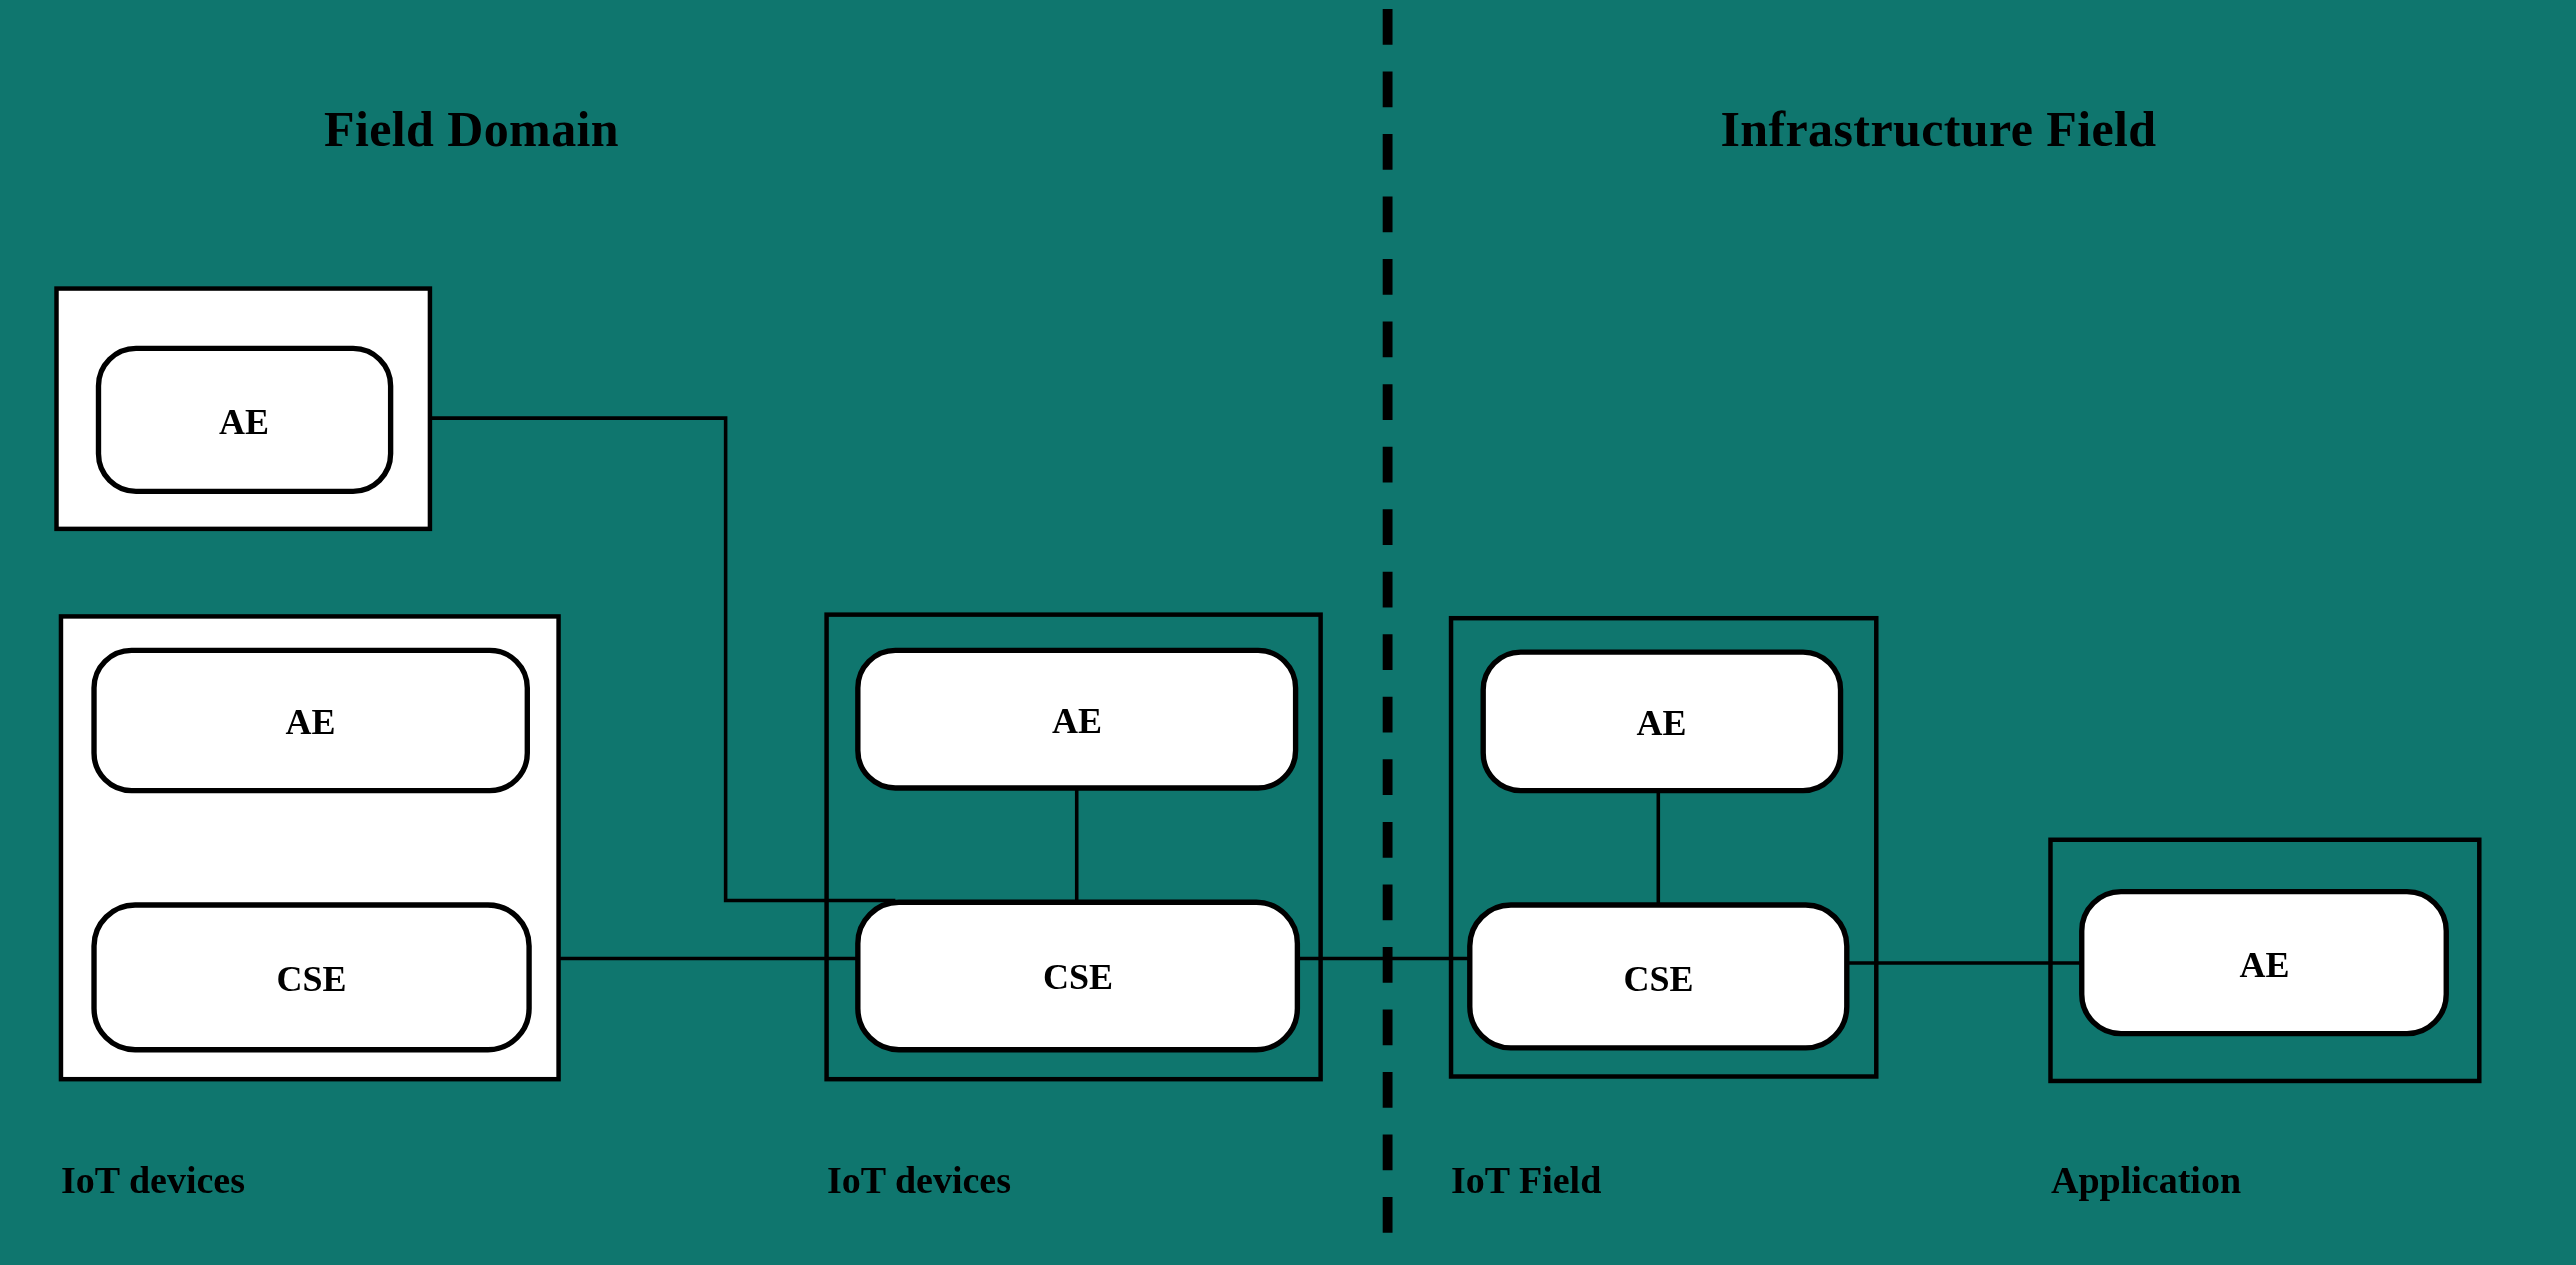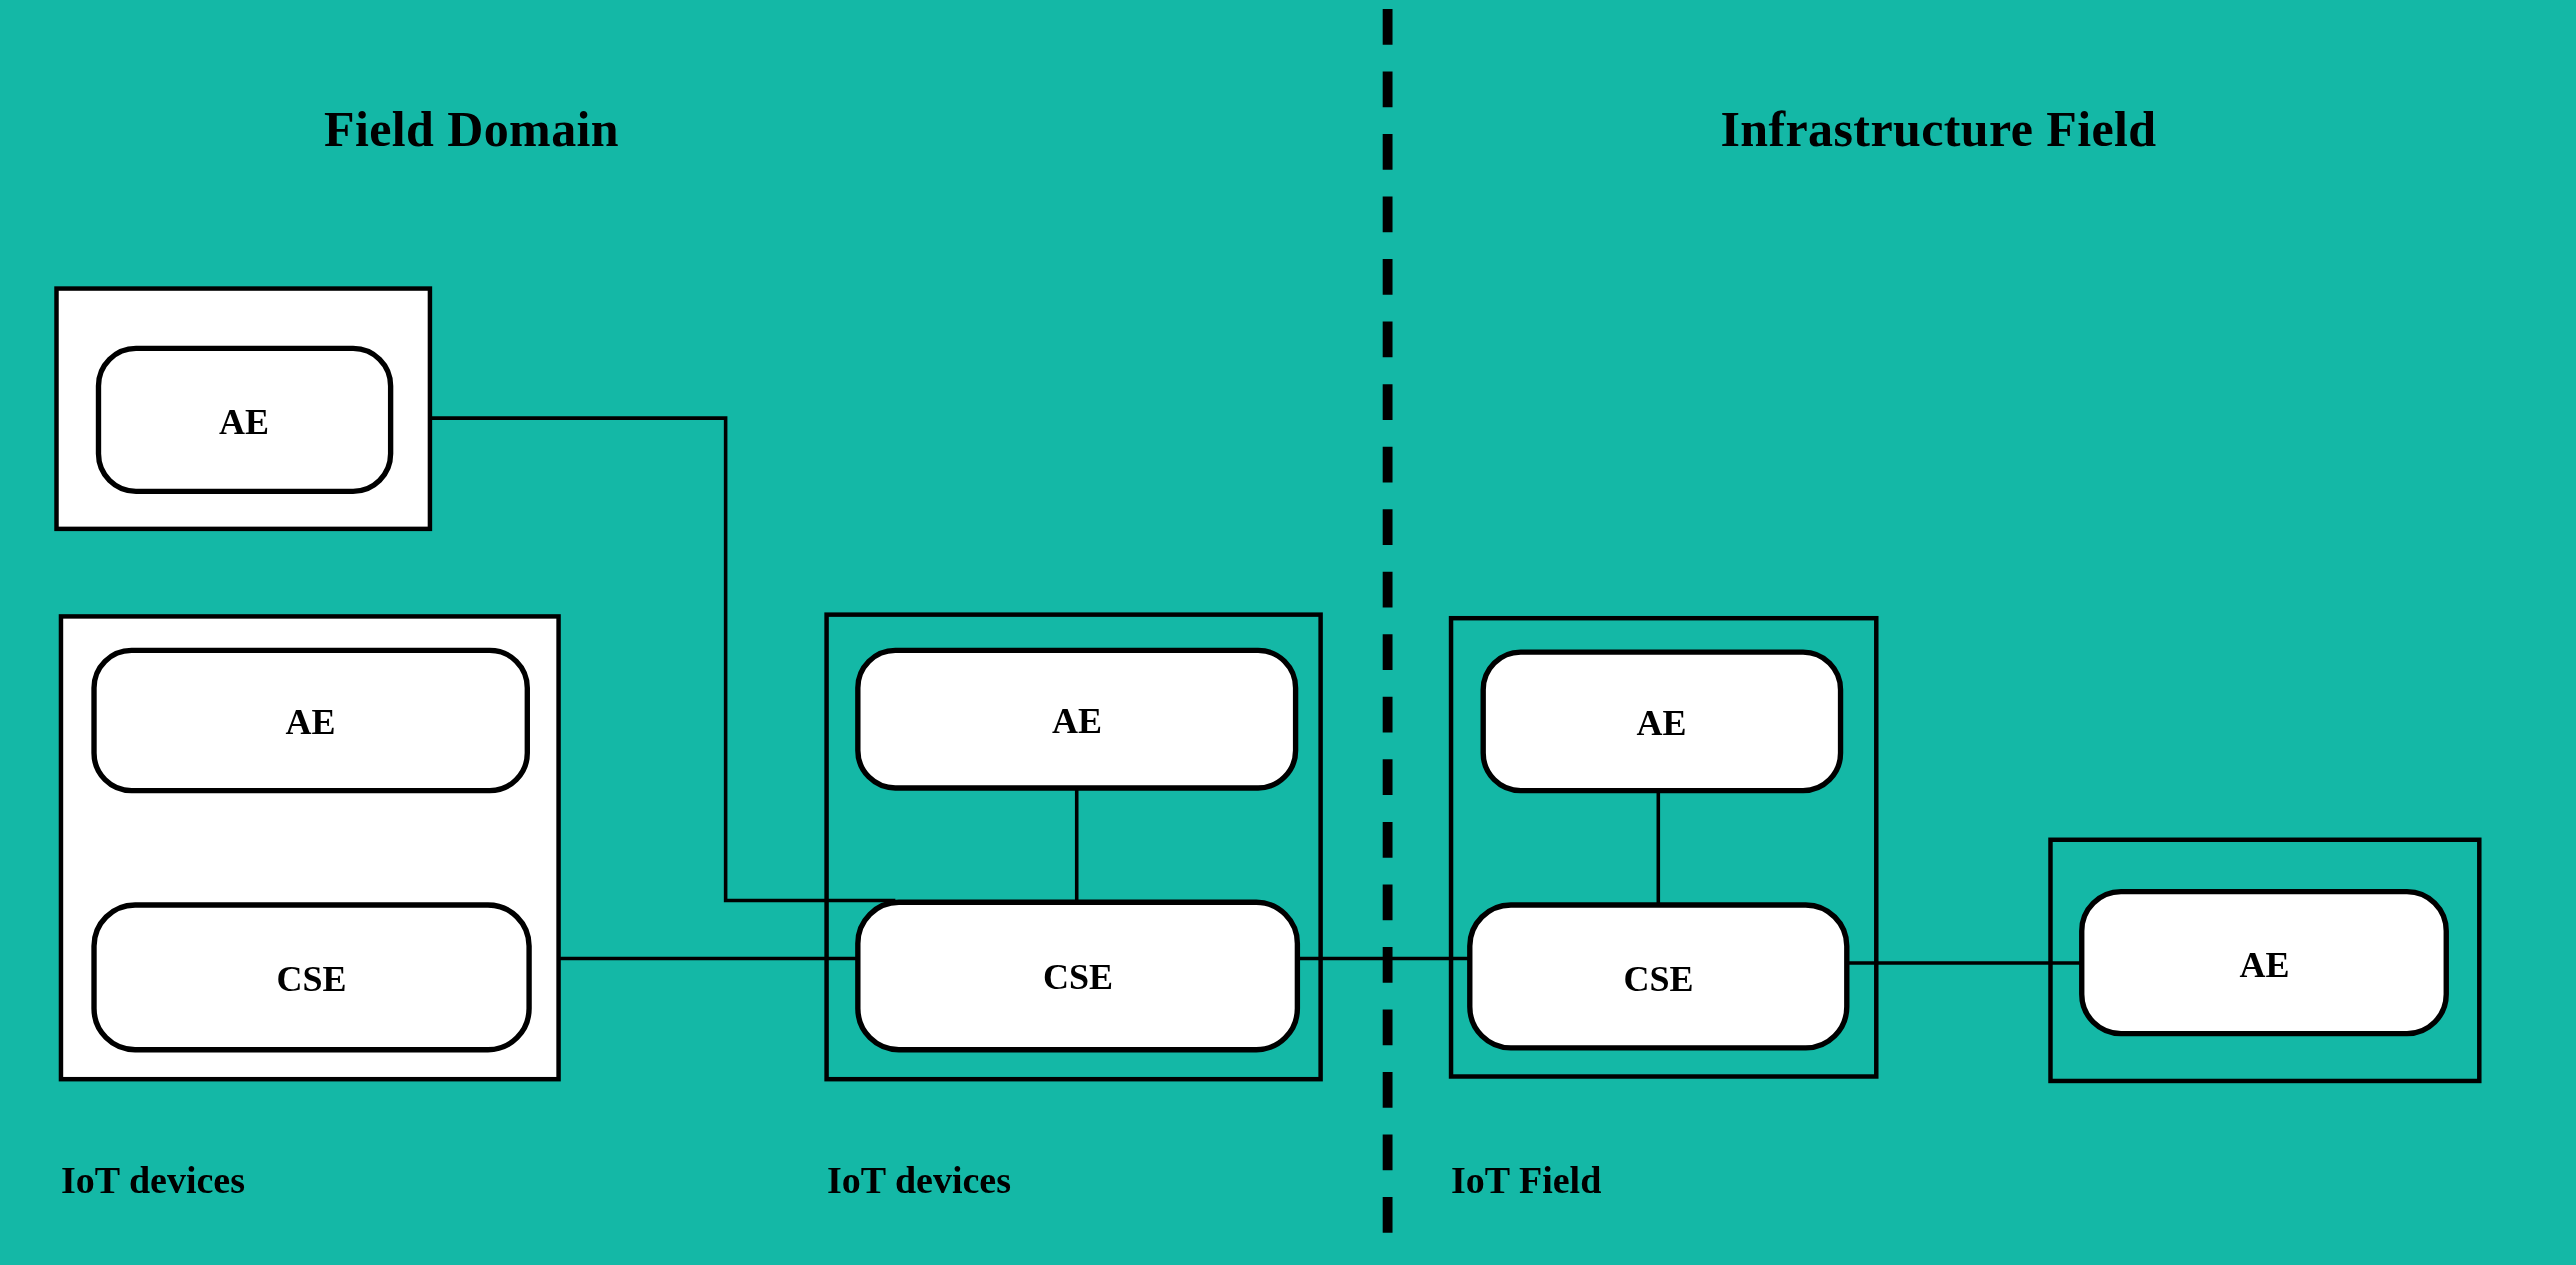--- a/index.html
+++ b/index.html
@@ -8,21 +8,21 @@
     padding: 0;
     background: #ffffff;
   }
   body {
     font-family: "Liberation Serif", "DejaVu Serif", serif;
   }
   #diagram-root {
     position: relative;
     width: 2576px;
     height: 1265px;
-    background: #14b8a6;
+    background: #0f766e;
     overflow: hidden;
   }
   #diagram-svg {
     position: absolute;
     left: 0;
     top: 0;
     width: 2576px;
     height: 1265px;
     display: block;
   }
@@ -120,15 +120,16 @@
   <div class="node-label" style="left:1470px; top:958px; width:377px;">CSE</div>
 
   <div class="node-label" style="left:2082px; top:944px; width:365px;">AE</div>
 
   <div class="column-caption" style="left:61px; top:1158px; width:498px;">IoT devices</div>
 
   <div class="column-caption" style="left:827px; top:1158px; width:494px;">IoT devices</div>
 
   <div class="column-caption" style="left:1451px; top:1158px; width:425px;">IoT Field</div>
 
+  <div class="column-caption" style="left:2051px; top:1158px; width:429px;">Application</div>
 
 </div>
 
 
 </body></html>

